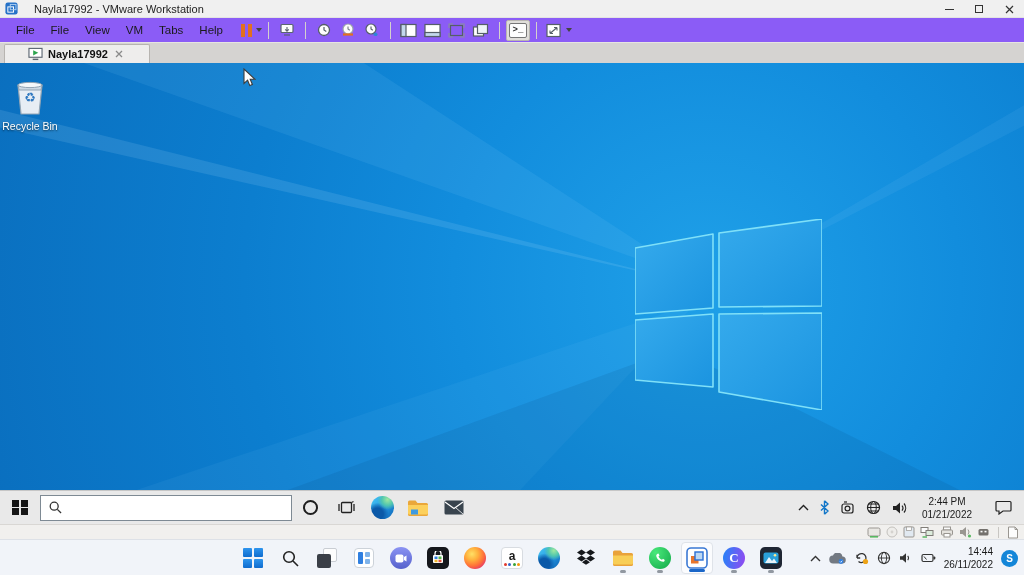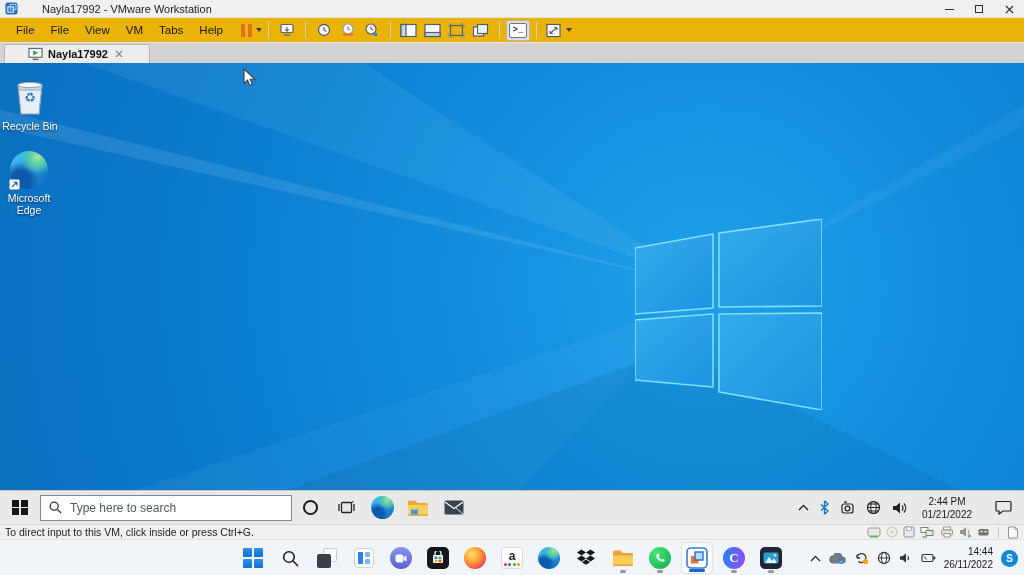--- a/index.html
+++ b/index.html
@@ -3,27 +3,27 @@
 <meta charset="utf-8">
 <style>
   * { margin:0; padding:0; box-sizing:border-box; }
   html,body { width:1024px; height:575px; overflow:hidden; }
   body { font-family:"Liberation Sans", sans-serif; position:relative; background:#fff; }
   svg { display:block; }
 
   
   .titlebar { position:absolute; left:0; top:0; width:1024px; height:18px; background:#f0f0f0; display:flex; align-items:center; border-bottom:1px solid #e3e3e3; }
   .titlebar .appicon { margin-left:5px; }
-  .titlebar .title { font-size:11px; color:#222; margin-left:24px; }
+  .titlebar .title { font-size:11px; color:#222; margin-left:16px; }
   .wincontrols { position:absolute; right:0; top:0; height:18px; display:flex; }
   .wc { width:30px; height:18px; display:flex; align-items:center; justify-content:center; }
   .wc-min i { display:block; width:9px; height:1px; background:#333; }
   .wc-max i { display:block; width:8px; height:8px; border:1px solid #333; }
 
-  .menubar { position:absolute; left:0; top:18px; width:1024px; height:25px; background:#eab308; display:flex; align-items:center; padding-left:8px; border-bottom:1px solid #e6e4e1; }
+  .menubar { position:absolute; left:0; top:18px; width:1024px; height:25px; background:#8b5cf6; display:flex; align-items:center; padding-left:8px; border-bottom:1px solid #e6e4e1; }
   .menu-item { font-size:11.5px; color:#1a1a1a; padding:3px 8px; cursor:default; }
   .tsep { width:1px; height:17px; background:#d4d1cd; margin:0 6px; }
   .tbtn { width:24px; height:21px; display:flex; align-items:center; justify-content:center; border-radius:2px; }
   .tbtn.active { background:#e0deda; border:1px solid #b9b6b1; }
   .pausewrap { display:flex; align-items:center; margin-left:10px; }
   .pausebars { display:flex; gap:3px; }
   .pausebars i { display:block; width:4px; height:13px; background:#e2701f; }
   .caret { width:0; height:0; border-left:3.5px solid transparent; border-right:3.5px solid transparent; border-top:4px solid #444; margin-left:4px; }
   .console-glyph { font-family:"Liberation Mono", monospace; font-size:9px; font-weight:bold; color:#333; border:1px solid #777; border-radius:2px; padding:1px 3px 2px 3px; background:#fdfdfd; }
 
@@ -271,30 +271,20 @@
       <svg width="36" height="40" viewBox="0 0 36 40">
         <path d="M6 8 L30 8 L27 37 L9 37 Z" fill="#e7edf4" stroke="#93a5b5" stroke-width="1.2"></path>
         <path d="M6 8 L30 8 L29 13 L7 13 Z" fill="#cdd9e4" stroke="#93a5b5" stroke-width="1"></path>
         <ellipse cx="18" cy="8" rx="12" ry="2.6" fill="#f4f8fb" stroke="#93a5b5" stroke-width="1"></ellipse>
       </svg>
       <span class="bin-glyph">♻</span>
     </div>
     <span class="desk-label">Recycle Bin</span>
   </div>
 
-  <div class="desk-icon" style="left:-1px; top:88px;">
-    <div class="edge-ball">
-      <span class="shortcut-badge">
-        <svg width="7" height="7" viewBox="0 0 7 7">
-            <path d="M1 6 L6 1 M6 1 H2.2 M6 1 V4.8" stroke="#2a5d9c" stroke-width="1.2" fill="none"></path>
-          </svg>
-      </span>
-    </div>
-    <span class="desk-label">Microsoft Edge</span>
-  </div>
 
   <div class="cursor">
     <svg width="13" height="19" viewBox="0 0 13 19">
         <path d="M1 1 L1 15.5 L4.6 12.2 L6.8 17.6 L9.4 16.5 L7.2 11.3 L12 11.3 Z" fill="#fff" stroke="#3c3c3c" stroke-width="1.1"></path>
       </svg>
   </div>
 
   <div class="guest-taskbar">
     <div class="g-start">
       <span class="g-winlogo">
@@ -302,21 +292,20 @@
           <i></i>
           <i></i>
           <i></i>
         </span>
     </div>
     <div class="g-search">
       <svg width="13" height="13" viewBox="0 0 14 14">
           <circle cx="5.6" cy="5.6" r="4.3" fill="none" stroke="#333" stroke-width="1.4"></circle>
           <path d="M9 9 L13 13" stroke="#333" stroke-width="1.4"></path>
         </svg>
-      <input type="text" readonly="" placeholder="Type here to search" style="">
     </div>
     <div class="g-slot">
         <span class="cortana-ring"></span>
       </div>
     <div class="g-slot">
       <svg width="17" height="15" viewBox="0 0 17 15">
           <rect x="3.5" y="2.5" width="10" height="10" rx="1" fill="none" stroke="#222" stroke-width="1.3"></rect>
           <path d="M1 4 V11 M16 4 V11" stroke="#222" stroke-width="1.3"></path>
           <path d="M13.5 2.5 L15.5 1.5" stroke="#222" stroke-width="1.1"></path>
         </svg>
@@ -367,21 +356,20 @@
       <div class="g-action">
         <svg width="17" height="15" viewBox="0 0 17 15">
             <path d="M2 1.5 H15 a1 1 0 0 1 1 1 V10 a1 1 0 0 1 -1 1 H8 L4 14 V11 H2 a1 1 0 0 1 -1 -1 V2.5 a1 1 0 0 1 1 -1 Z" fill="none" stroke="#222" stroke-width="1.2"></path>
           </svg>
       </div>
     </div>
   </div>
 </div>
 
 <div class="statusbar">
-  <span class="status-msg">To direct input to this VM, click inside or press Ctrl+G.</span>
   <div class="dev-icons">
     <svg class="dev" width="14" height="12" viewBox="0 0 14 12">
         <rect x="1" y="2" width="12" height="8" rx="1.5" fill="#e8e6e2" stroke="#8a8781"></rect>
         <path d="M3 10.8 H11" stroke="#3fae4a" stroke-width="1.6"></path>
       </svg>
     <svg class="dev" width="12" height="12" viewBox="0 0 12 12" style="opacity:.45">
         <circle cx="6" cy="6" r="5" fill="#eceae6" stroke="#8a8781"></circle>
         <circle cx="6" cy="6" r="1.4" fill="#b5b1aa"></circle>
       </svg>
     <svg class="dev" width="12" height="12" viewBox="0 0 12 12">

